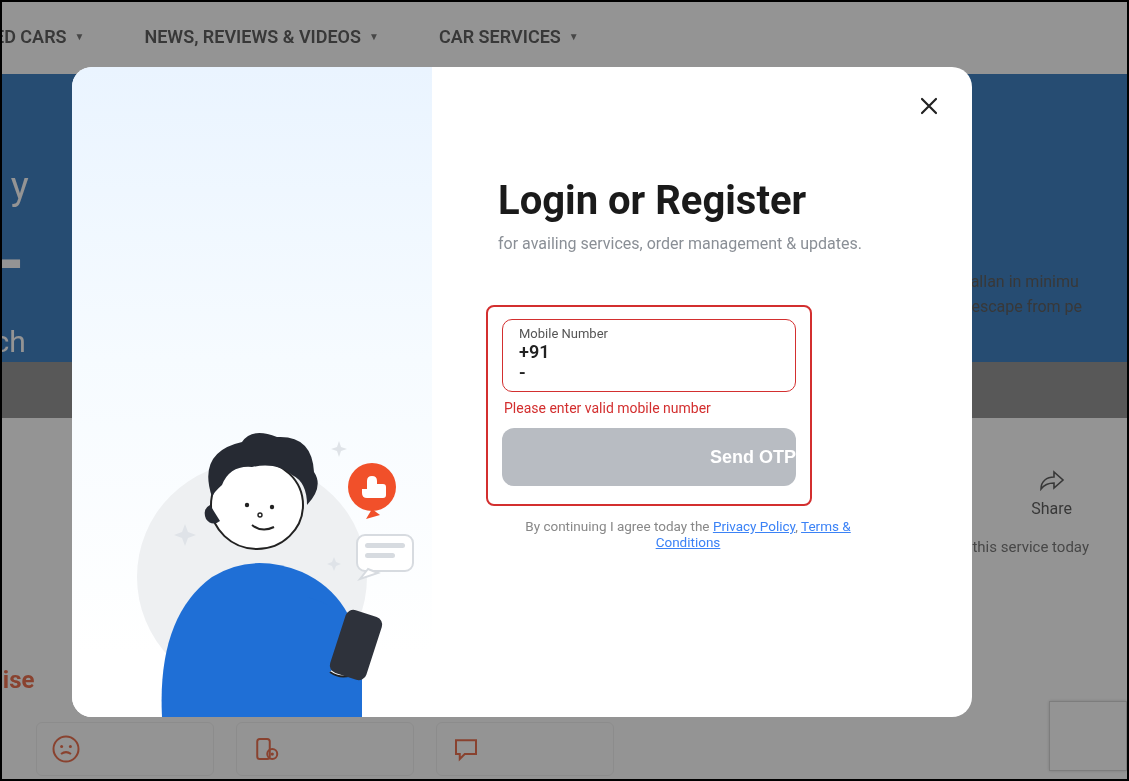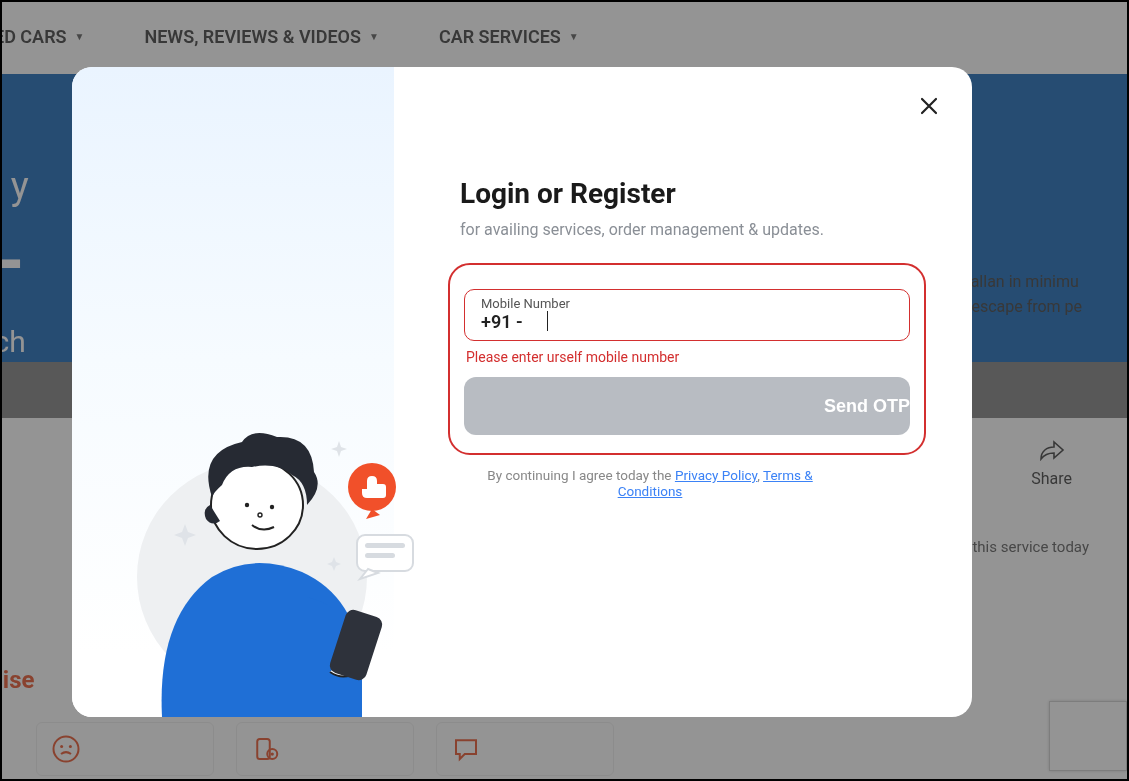--- a/index.html
+++ b/index.html
@@ -12,43 +12,43 @@
   .nav-item { display: flex; align-items: center; gap: 8px; white-space: nowrap; }
   .nav-item:first-child { margin-left: -8px; }
   .caret { font-size: 10px; color: #555; }
   .bg-hero { height: 335px; background: #0d5fb3; position: relative; margin-top: 4px; color: #fff; }
   .bg-hero .hero-text1 { position: absolute; left: -60px; top: 90px; font-size: 38px; font-weight: 400; }
   .bg-hero .hero-text2 { position: absolute; left: -60px; top: 135px; font-size: 64px; font-weight: 900; letter-spacing: 1px; }
   .bg-hero .hero-text3 { position: absolute; left: -50px; top: 250px; font-size: 30px; }
   .bg-hero .hero-text4 { position: absolute; left: -40px; top: 300px; font-size: 30px; }
   .bg-side { position: absolute; right: 0; top: 270px; width: 200px; color: #333; font-size: 16px; }
   .bg-side .line1 { margin-bottom: 6px; }
-  .bg-share { position: absolute; right: 55px; top: 437px; text-align: right; color: #333; font-size: 16px; }
+  .bg-share { position: absolute; right: 55px; top: 467px; text-align: right; color: #333; font-size: 16px; }
   .bg-share svg { display: block; margin: 0 auto 8px; }
   .bg-today { position: absolute; right: 38px; top: 536px; font-size: 15px; color: #555; }
   .bg-promise { position: absolute; left: -20px; top: 664px; font-size: 24px; font-weight: 700; color: #e74b21; }
   .bg-cards { position: absolute; left: 34px; top: 720px; display: flex; gap: 22px; }
   .bg-card { width: 178px; height: 54px; background: #fff; border: 1px solid #eee; border-radius: 6px; display:flex; align-items:center; padding-left:14px; }
   .bg-card svg { width: 30px; height: 30px; }
   .bg-gray-strip { position: absolute; left: 0; right: 0; top: 360px; height: 56px; background: #7a7a7a; }
   .bg-recaptcha { position: absolute; right: 0; bottom: 8px; width: 78px; height: 70px; background:#fff; border:1px solid #ccc; box-shadow: 0 0 3px rgba(0,0,0,.2);}
 
   
   .dim { position: absolute; inset: 0; background: rgba(60,60,60,0.55); }
 
   
   .modal { position: absolute; left: 70px; top: 65px; width: 900px; height: 650px; background: #fff; border-radius: 20px; display: flex; overflow: hidden; }
   .modal-left { width: 360px; background: linear-gradient(180deg, #eaf4ff 0%, #f6fbff 45%, #ffffff 90%); position: relative; }
   .modal-right { flex: 1; padding: 46px 46px 30px 66px; position: relative; }
   .close-btn { position: absolute; top: 30px; right: 34px; cursor: pointer; font-size: 22px; font-weight: 400; color: #222; line-height:1; }
 
-  .title { font-size: 28px; font-weight: 700; color: #1a1a1a; margin-top: 64px; margin-bottom: 10px; }
-  .subtitle { font-size: 16px; color: #8a8f96; margin-bottom: 24px; }
+  .title { font-size: 40px; font-weight: 700; color: #1a1a1a; margin-top: 64px; margin-bottom: 10px; }
+  .subtitle { font-size: 16px; color: #8a8f96; margin-bottom: 52px; }
 
-  .error-group { border: 2px solid #d32f2f; border-radius: 22px; padding: 24px 14px 18px; width: 478px; margin-left:-12px; }
+  .error-group { border: 2px solid #d32f2f; border-radius: 8px; padding: 12px 14px 18px; width: 326px; margin-left:-12px; }
 
   .input-wrap { position: relative; border: 1px solid #d32f2f; border-radius: 10px; padding: 6px 16px 8px; background:#fff; }
   .input-label { font-size: 13px; color: #555; margin-bottom: 0px; }
   .input-row { display: flex; align-items: flex-start; gap: 24px; font-size: 18px; font-weight: 600; color:#222; }
   .input-prefix { }
   .mobile-input { border: none; outline: none; font-size: 18px; font-weight: 600; width: 200px; background: transparent; }
   .input-cursor { width:1px; height:20px; background:#222; animation: blink 1s steps(1) infinite;}
   @keyframes blink { 50% { opacity:0 } }
 
   .error-text { color: #d32f2f; font-size: 14px; margin: 8px 2px 12px; }
@@ -171,21 +171,21 @@
 
     <div class="error-group">
       <div class="input-wrap">
         <div class="input-label">Mobile Number</div>
         <div class="input-row">
           <span class="input-prefix">+91 -</span>
           <span class="input-cursor"></span>
           <input class="mobile-input" type="tel" value="" style="">
         </div>
       </div>
-      <div class="error-text">Please enter urself mobile number</div>
+      <div class="error-text">Please enter valid mobile number</div>
       <button class="send-btn" disabled="">Send OTP</button>
     </div>
 
     <p class="terms">
       <span>By continuing I agree today the </span><a href="#">Privacy Policy</a><span>, </span><a href="#">Terms &amp; Conditions</a>
     </p>
   </div>
 </div>
 
 </body></html>

